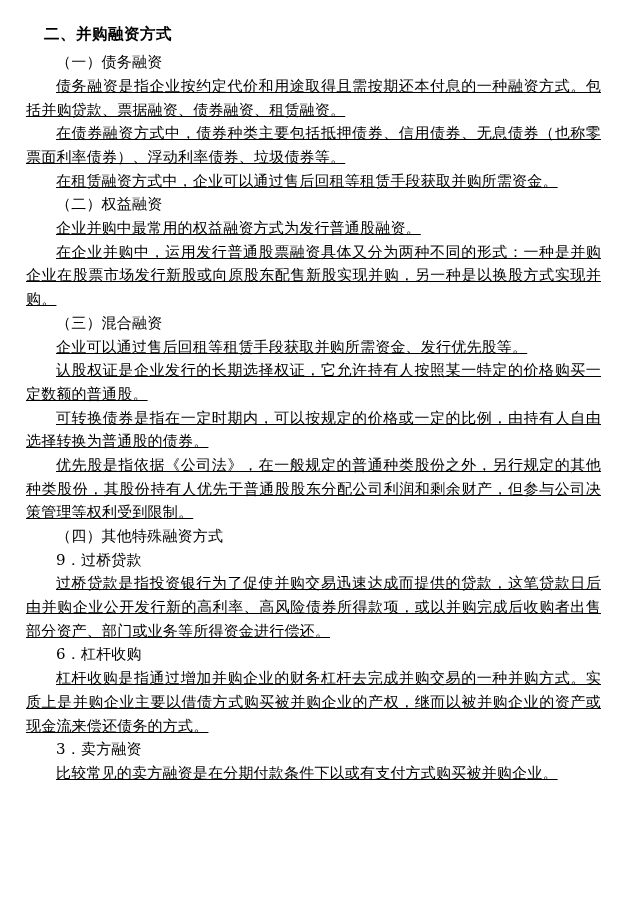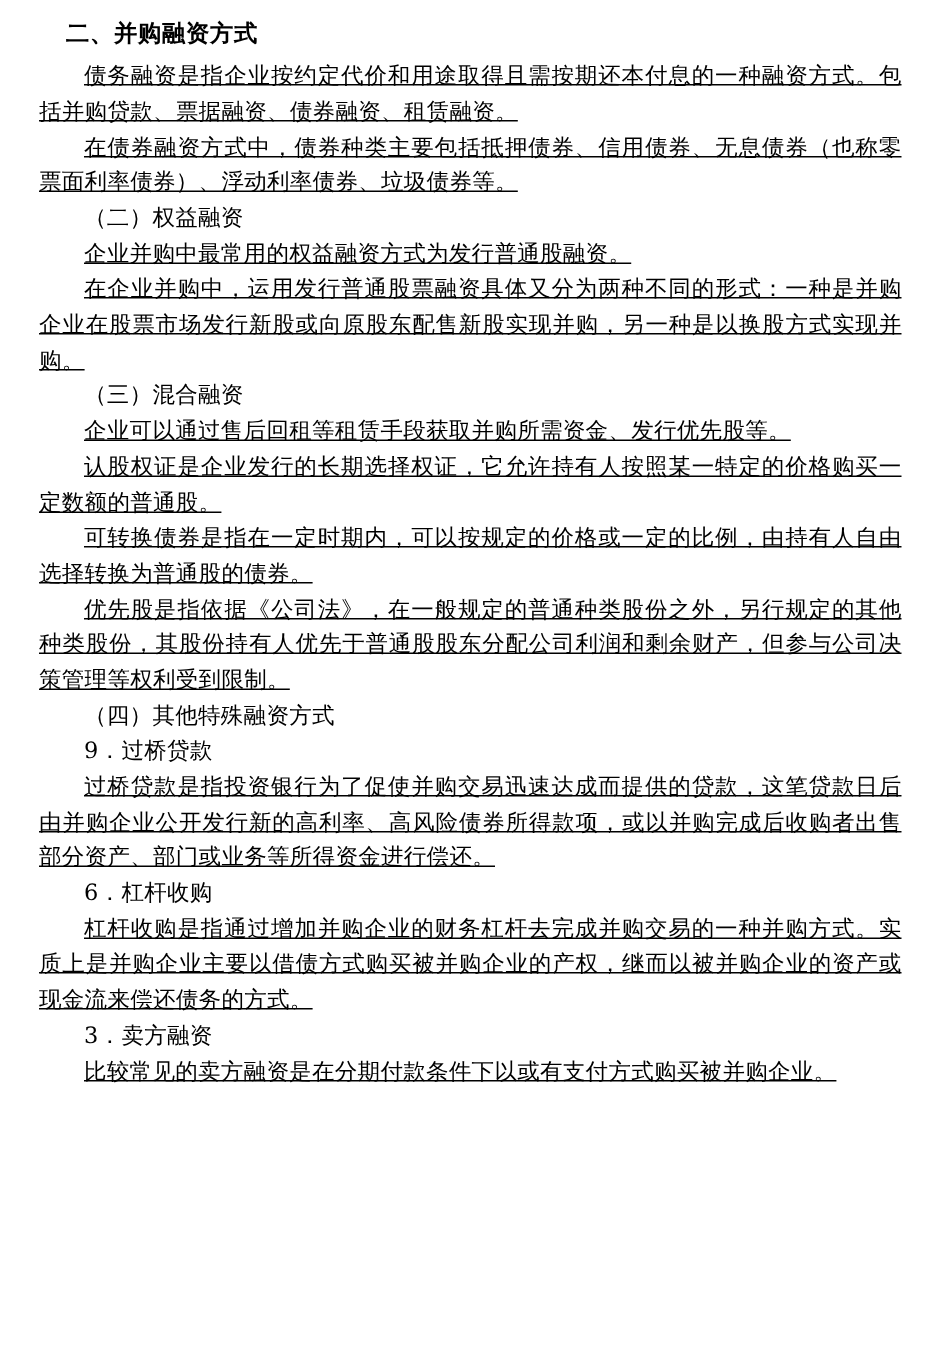--- a/index.html
+++ b/index.html
@@ -13,20 +13,21 @@
     font-family: "DejaVu Serif", "Liberation Serif", serif;
     color: #000000;
     overflow: hidden;
   }
   .page {
     width: 627px;
     height: 672px;
     box-sizing: border-box;
     padding: 10px 26px 0 26px;
     position: relative;
+    margin-top: 12px;
   }
   .section-title {
     font-size: 15.5px;
     font-weight: bold;
     line-height: 1.5;
     margin: 0 0 6px 18px;
     letter-spacing: 0.5px;
   }
   .heading {
     font-size: 15px;
@@ -46,22 +47,24 @@
     text-decoration: underline;
   }
   .block { margin: 0; padding: 0; }
 </style>
 </head>
 <body>
 
 <div class="page">
   <h2 class="section-title">二、并购融资方式</h2>
   <div class="block" id="content">
+      <p class="heading">（一）债务融资</p>
       <p class="para">债务融资是指企业按约定代价和用途取得且需按期还本付息的一种融资方式。包括并购贷款、票据融资、债券融资、租赁融资。</p>
       <p class="para">在债券融资方式中，债券种类主要包括抵押债券、信用债券、无息债券（也称零票面利率债券）、浮动利率债券、垃圾债券等。</p>
+      <p class="para">在租赁融资方式中，企业可以通过售后回租等租赁手段获取并购所需资金。</p>
       <p class="heading">（二）权益融资</p>
       <p class="para">企业并购中最常用的权益融资方式为发行普通股融资。</p>
       <p class="para">在企业并购中，运用发行普通股票融资具体又分为两种不同的形式：一种是并购企业在股票市场发行新股或向原股东配售新股实现并购，另一种是以换股方式实现并购。</p>
       <p class="heading">（三）混合融资</p>
       <p class="para">企业可以通过售后回租等租赁手段获取并购所需资金、发行优先股等。</p>
       <p class="para">认股权证是企业发行的长期选择权证，它允许持有人按照某一特定的价格购买一定数额的普通股。</p>
       <p class="para">可转换债券是指在一定时期内，可以按规定的价格或一定的比例，由持有人自由选择转换为普通股的债券。</p>
       <p class="para">优先股是指依据《公司法》，在一般规定的普通种类股份之外，另行规定的其他种类股份，其股份持有人优先于普通股股东分配公司利润和剩余财产，但参与公司决策管理等权利受到限制。</p>
       <p class="heading">（四）其他特殊融资方式</p>
       <p class="heading">9．过桥贷款</p>

